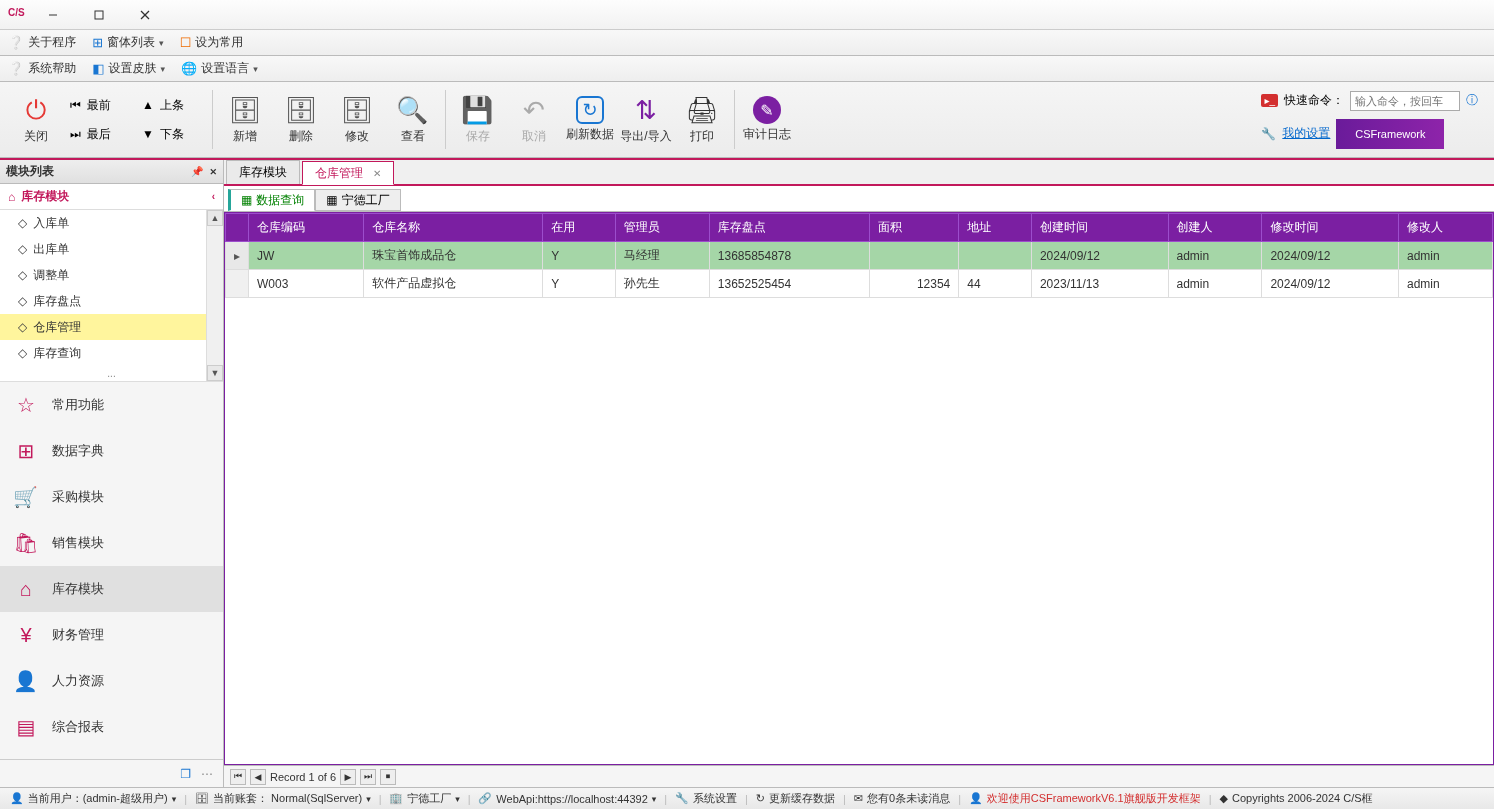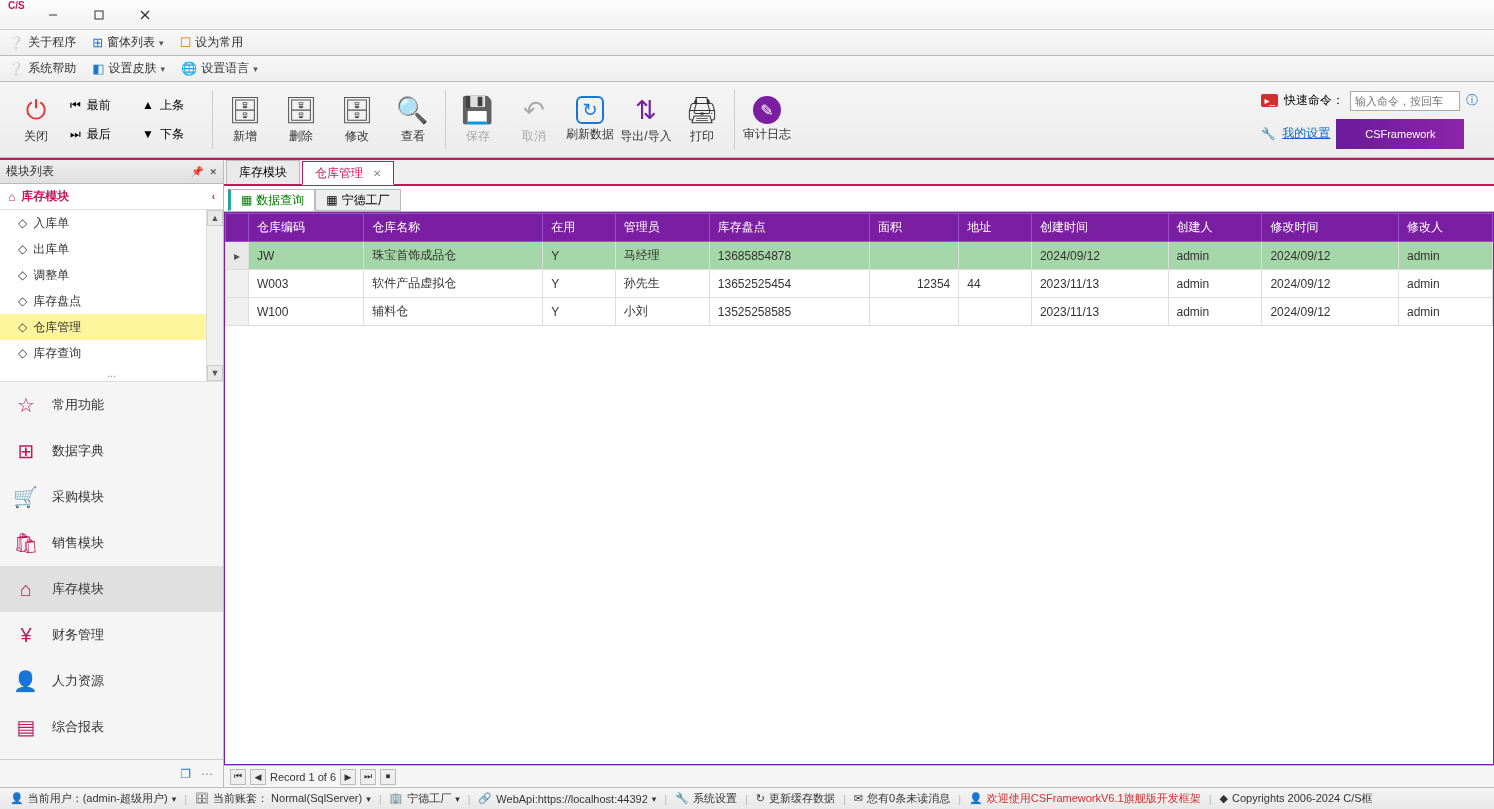--- a/index.html
+++ b/index.html
@@ -1,19 +1,19 @@
 <!DOCTYPE html>
 <html><head>
 <meta charset="utf-8">
 <style>
 * { box-sizing: border-box; margin: 0; padding: 0; font-family: "Microsoft YaHei", Arial, sans-serif; }
 body { width: 1494px; height: 809px; background: #f0f0f0; overflow: hidden; font-size: 12px; }
 
 
-.titlebar { height: 30px; background: linear-gradient(#fdfdfd, #f2f2f2); border-bottom: 1px solid #ccc; display: flex; padding: 0 8px; }
+.titlebar { height: 30px; background: linear-gradient(#fdfdfd, #f2f2f2); border-bottom: 1px solid #ccc; display: flex; align-items: center; padding: 0 8px; }
 .titlebar .logo { width: 16px; height: 16px; margin-right: 6px; font-size: 10px; font-weight: bold; color: #c2185b; }
 .titlebar .title { flex: 1; color: #333; font-size: 12px; }
 .titlebar .window-btns { display: flex; }
 .titlebar .window-btn { width: 46px; height: 30px; display: flex; align-items: center; justify-content: center; color: #333; }
 
 
 .menubar { height: 26px; background: linear-gradient(#f8f8f8,#eeeeee); border-bottom: 1px solid #bbb; display: flex; align-items: center; padding: 0 8px; gap: 16px; font-size: 12px; color: #333; }
 .menubar .item { display: flex; align-items: center; gap: 4px; cursor: pointer; }
 .menubar .dd::after { content: " ▾"; font-size: 9px; color: #555;}
 
@@ -30,26 +30,26 @@
 .tool-lg.export .ico{ color:#7b1fa2;}
 .tool-lg.print .ico{ color:#333;}
 .tool-lg.log .ico{ width:28px;height:28px;border-radius:50%;background:#7b1fa2;color:#fff;display:flex;align-items:center;justify-content:center;font-size:16px;}
 .tool-nav { width: 72px; display:flex; flex-direction:column; justify-content:center; gap:12px; padding:0 6px;}
 .tool-nav .row { display:flex; align-items:center; gap:6px; cursor:pointer;}
 .tool-sep { width:1px; background:#ccc; margin:8px 4px;}
 .toolbar-right { margin-left:auto; display:flex; flex-direction:column; justify-content:center; gap:8px; padding-right:8px;}
 .toolbar-right .row { display:flex; align-items:center; gap:6px;}
 .cmd-input { width:110px; height:20px; border:1px solid #aaa; padding:0 4px; font-size:11px;}
 .blue-link { color:#0066cc; text-decoration:underline; cursor:pointer;font-family:Liberation Mono, monospace;}
-.brand-box { width:128px; height:30px; background:linear-gradient(90deg,#6a1b9a,#8e24aa); color:#fff; display:flex;align-items:center;justify-content:center; font-size:11px;}
+.brand-box { width:108px; height:30px; background:linear-gradient(90deg,#6a1b9a,#8e24aa); color:#fff; display:flex;align-items:center;justify-content:center; font-size:11px;}
 
 
 .main { display:flex; height: calc(809px - 30px - 26px - 76px - 22px); border-top:2px solid #c2185b;}
 .sidebar { width: 224px; background:#f5f5f5; border-right:1px solid #bbb; display:flex; flex-direction:column;}
-.sidebar-header { height:24px; background:linear-gradient(#eee,#e0e0e0); border-bottom:1px solid #bbb; display:flex;align-items:center; padding:0 6px; font-weight:normal; color:#333;}
+.sidebar-header { height:24px; background:linear-gradient(#eee,#e0e0e0); border-bottom:1px solid #bbb; display:flex;align-items:center; padding:0 6px; font-weight:bold; color:#333;}
 .sidebar-header .pin{ margin-left:auto; font-size:10px;}
 .sidebar-section-active { height:26px; background:#fff; border-bottom:1px solid #ddd; display:flex;align-items:center; padding:0 8px; font-weight:bold; color:#c2185b;}
 .sidebar-section-active .house{ margin-right:6px; color:#c2185b;}
 .sidebar-section-active .chev{ margin-left:auto; font-size:10px;}
 .tree { background:#fff; border-bottom:1px solid #ddd; position:relative;}
 .tree-item { height:26px; display:flex; align-items:center; padding-left:18px; gap:6px; cursor:pointer; color:#333;}
 .tree-item .cube{ color:#444;}
 .tree-item.selected { background:#fff59d;}
 .tree-more{ text-align:center; color:#888; padding:2px 0; font-size:10px;}
 .tree-scroll { position:absolute; right:0; top:0; bottom:0; width:17px; background:#f0f0f0; border-left:1px solid #ddd;}
@@ -380,34 +380,20 @@
               <td class="">Y</td>
               <td class="">孙先生</td>
               <td class="">13652525454</td>
               <td class="num">12354</td>
               <td class="">44</td>
               <td class="">2023/11/13</td>
               <td class="">admin</td>
               <td class="">2024/09/12</td>
               <td class="">admin</td>
             </tr>
-            <tr class="">
-              <td class="rowhead"></td>
-              <td class="">W100</td>
-              <td class="">辅料仓</td>
-              <td class="">Y</td>
-              <td class="">小刘</td>
-              <td class="">13525258585</td>
-              <td class="num"></td>
-              <td class=""></td>
-              <td class="">2023/11/13</td>
-              <td class="">admin</td>
-              <td class="">2024/09/12</td>
-              <td class="">admin</td>
-            </tr>
           </tbody>
         </table>
     </div>
     <div class="pager">
       <span class="pbtn">⏮</span>
       <span class="pbtn">◀</span>
       <span>Record 1 of 6</span>
       <span class="pbtn">▶</span>
       <span class="pbtn">⏭</span>
       <span class="pbtn">⏹</span>

